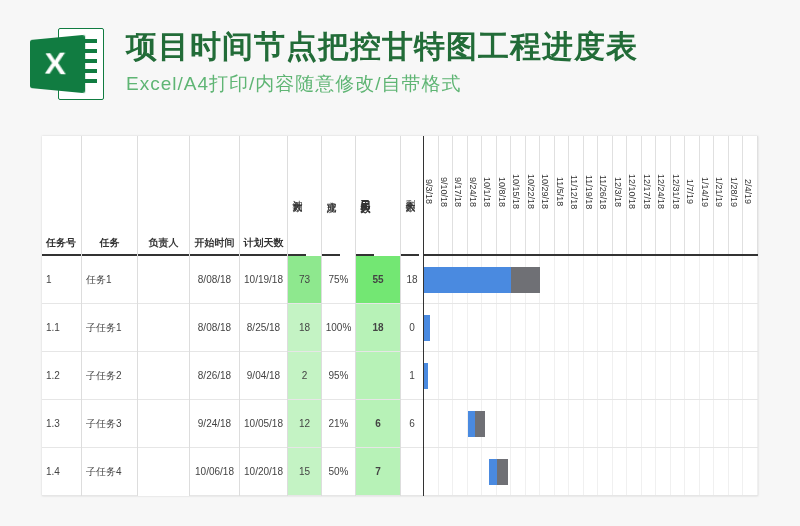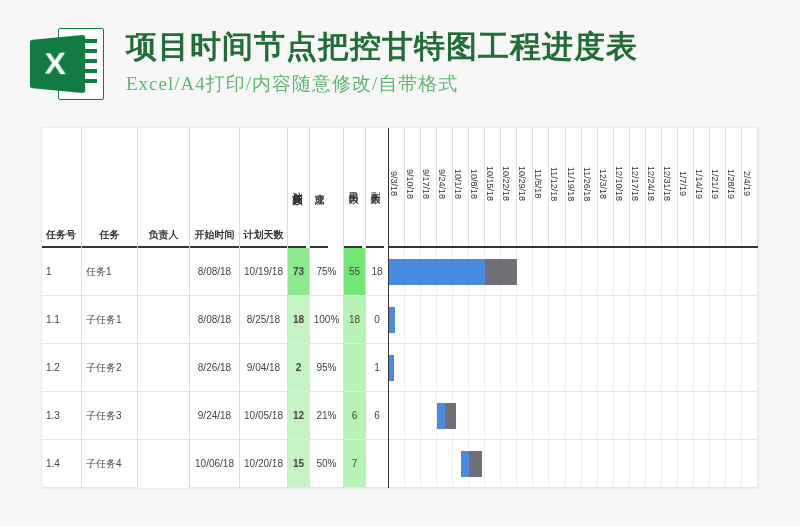--- a/index.html
+++ b/index.html
@@ -8,40 +8,40 @@
 .excel-icon { width: 80px; height: 80px; position: relative; flex-shrink: 0; margin-right: 16px; }
 .excel-icon .page-back { position: absolute; left: 28px; top: 0; width: 46px; height: 72px; background: #fff; border: 1px solid #117c41; border-radius: 2px; }
 .excel-icon .page-back::before, .excel-icon .page-back::after { content: ""; position: absolute; left: 6px; right: 6px; height: 4px; background: #117c41; }
 .excel-icon .page-back::before { top: 10px; }
 .excel-icon .page-back::after { top: 20px; }
 .excel-icon .page-back .r3 { position: absolute; left: 6px; right: 6px; top: 30px; height: 4px; background: #117c41; }
 .excel-icon .page-back .r4 { position: absolute; left: 6px; right: 6px; top: 40px; height: 4px; background: #117c41; }
 .excel-icon .page-back .r5 { position: absolute; left: 6px; right: 6px; top: 50px; height: 4px; background: #117c41; }
 .excel-icon .binder { position: absolute; left: 0; top: 12px; width: 48px; height: 48px; background: #117c41; transform: perspective(90px) rotateY(-20deg); transform-origin: left center; border-radius: 2px; display: flex; align-items: center; justify-content: center; }
 .excel-icon .binder span { color: #fff; font-size: 28px; font-weight: 700; font-family: Arial; }
-.title-text { flex: 1; font-family: Liberation Serif, serif; }
+.title-text { flex: 1; }
 .title-main { font-size: 31px; font-weight: 700; color: #226c38; letter-spacing: 1px; white-space: nowrap; line-height: 1.25; }
 .title-sub { font-size: 19px; color: #5fb574; margin-top: 4px; letter-spacing: 1px; }
 
-.sheet { position: absolute; left: 42px; top: 128px; width: 716px; height: 360px; background: #fff; box-shadow: 0 0 2px rgba(0,0,0,.15); display: flex; }
+.sheet { position: absolute; left: 42px; top: 136px; width: 716px; height: 360px; background: #fff; box-shadow: 0 0 2px rgba(0,0,0,.15); display: flex; }
 .left-cols { display: flex; border-right: 1px solid #333; }
 .col { border-right: 1px solid #ddd; }
 .col:last-child { border-right: none; }
 .col-head { height: 120px; display: flex; align-items: flex-end; justify-content: center; font-size: 10px; color: #333; border-bottom: 2px solid #333; padding: 4px 2px; text-align: center; }
 .col-head.vert { writing-mode: vertical-rl; text-orientation: upright; letter-spacing: 1px; padding-bottom: 6px; }
 .col-head.horiz { font-weight: 700; }
 .cell { height: 48px; display: flex; align-items: center; justify-content: center; font-size: 10px; color: #444; border-bottom: 1px solid #e6e6e6; }
 .col.w-task-no { width: 40px; }
 .col.w-task { width: 56px; }
 .col.w-person { width: 52px; }
 .col.w-start { width: 50px; }
 .col.w-end { width: 48px; }
-.col.w-days { width: 22px; font-weight: bold; }
+.col.w-days { width: 34px; }
 .col.w-prog { width: 34px; }
-.col.w-used { width: 22px; }
+.col.w-used { width: 45px; font-weight: bold; }
 .col.w-remain { width: 22px; }
 .col.green-bg .cell { background: #8ee88e; }
 .col.green-bg .cell.light { background: #c4f3c4; }
 .col.green-bg2 .cell { background: #73e773; }
 .col.green-bg2 .cell.light { background: #b7f2b7; }
 
 .gantt { flex: 1; display: flex; flex-direction: column; overflow: hidden; }
 .gantt-head { display: flex; height: 120px; border-bottom: 2px solid #333; }
 .gantt-head .dcol { flex: 1; border-right: 1px solid #e0e0e0; display: flex; align-items: flex-end; justify-content: center; font-size: 9px; color: #333; writing-mode: vertical-rl; padding-bottom: 6px; }
 .gantt-rows { display: flex; flex-direction: column; }

